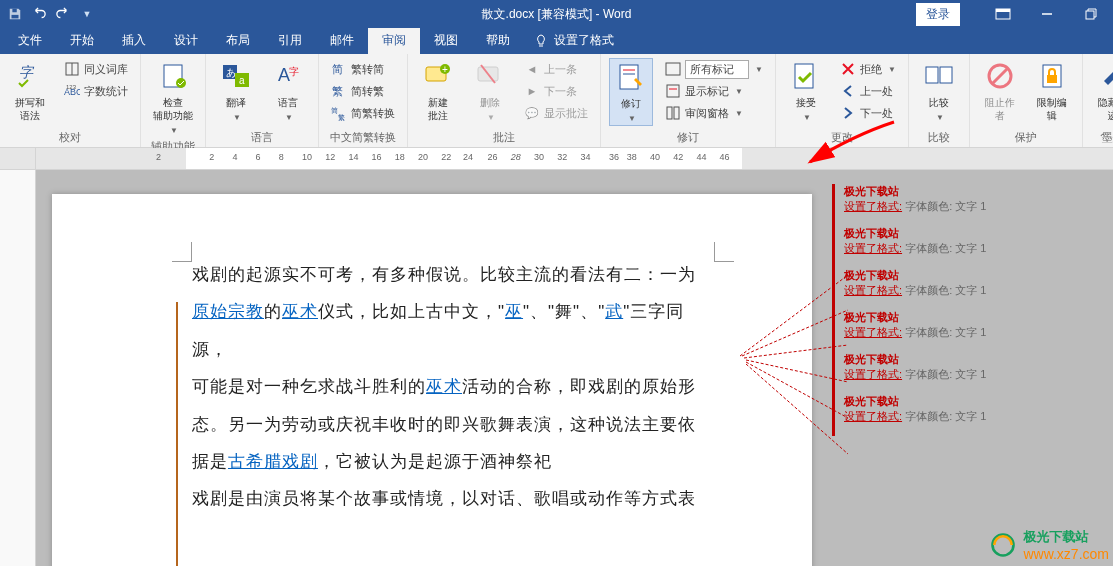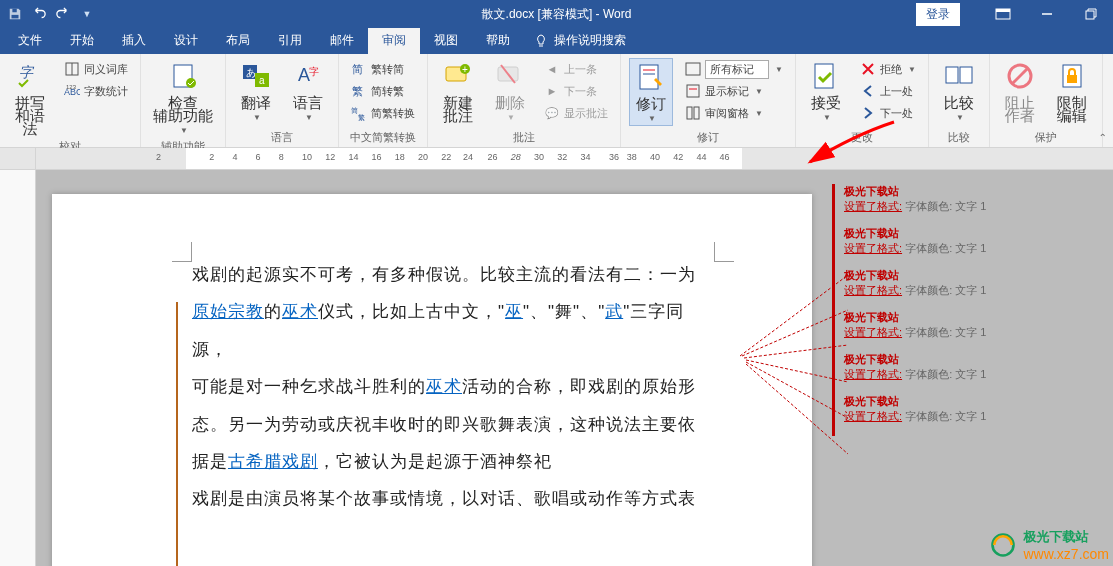--- a/index.html
+++ b/index.html
@@ -20,21 +20,21 @@
 .menutabs .mtab.active { background:#f3f3f3; color:#2b579a;margin-top:28px; }
 .menutabs .tell { display:flex; align-items:center; gap:6px; padding:5px 10px; }
 
 
 .ribbon { height:94px; background:#f3f3f3; border-bottom:1px solid #d4d4d4; display:flex; position:relative; }
 .rgroup { border-right:1px solid #e1e1e1; padding:4px 8px 2px; display:flex; flex-direction:column; }
 .rgroup .gbody { flex:1; display:flex; align-items:flex-start; gap:8px; }
 .rgroup .glabel { text-align:center; font-size:11px; color:#666; padding-top:2px; }
 .bigbtn { display:flex; flex-direction:column; align-items:center; justify-content:flex-start; gap:4px; padding:2px 4px; min-width:44px; }
 .bigbtn .bicon { width:32px; height:32px; display:flex; align-items:center; justify-content:center; }
-.bigbtn .blabel { font-size:15px; text-align:center; color:#333; line-height:13px; }
+.bigbtn .blabel { font-size:10px; text-align:center; color:#333; line-height:13px; }
 .smallitem { display:flex; align-items:center; gap:4px; font-size:11px; color:#444; height:22px; padding:0 4px; white-space:nowrap; }
 .smallitem .sicon { width:16px; height:16px; display:inline-flex; align-items:center; justify-content:center; }
 .stackcol { display:flex; flex-direction:column; gap:0; }
 .dd-arrow { font-size:8px; color:#666; margin-left:2px; }
 .ribbon-caret { position:absolute; right:6px; bottom:4px; font-size:10px; color:#666; }
 
 
 .ruler-strip { height:22px; background:#f9f9f9; border-bottom:1px solid #d4d4d4; position:relative; display:flex; }
 .ruler-corner { width:36px; background:#e6e6e6; border-right:1px solid #d4d4d4; }
 .ruler-horiz { flex:1; position:relative; background:#fff; font-size:9px; color:#666; overflow:hidden; }
@@ -133,21 +133,21 @@
   <div class="mtab">引用</div>
   <div class="mtab">邮件</div>
   <div class="mtab active">审阅</div>
   <div class="mtab">视图</div>
   <div class="mtab">帮助</div>
   <div class="tell">
     <svg width="14" height="14">
         <path d="M7 1a4 4 0 0 0-2 7v2h4v-2a4 4 0 0 0-2-7z" fill="none" stroke="#fff"></path>
         <line x1="5" y1="12" x2="9" y2="12" stroke="#fff"></line>
       </svg>
-    <span>操作说明搜索</span>
+    <span>设置了格式</span>
   </div>
 </div>
 
 <div class="ribbon">
 
   <div class="rgroup">
     <div class="gbody">
       <div class="bigbtn">
         <div class="bicon">
             <svg width="30" height="30">

